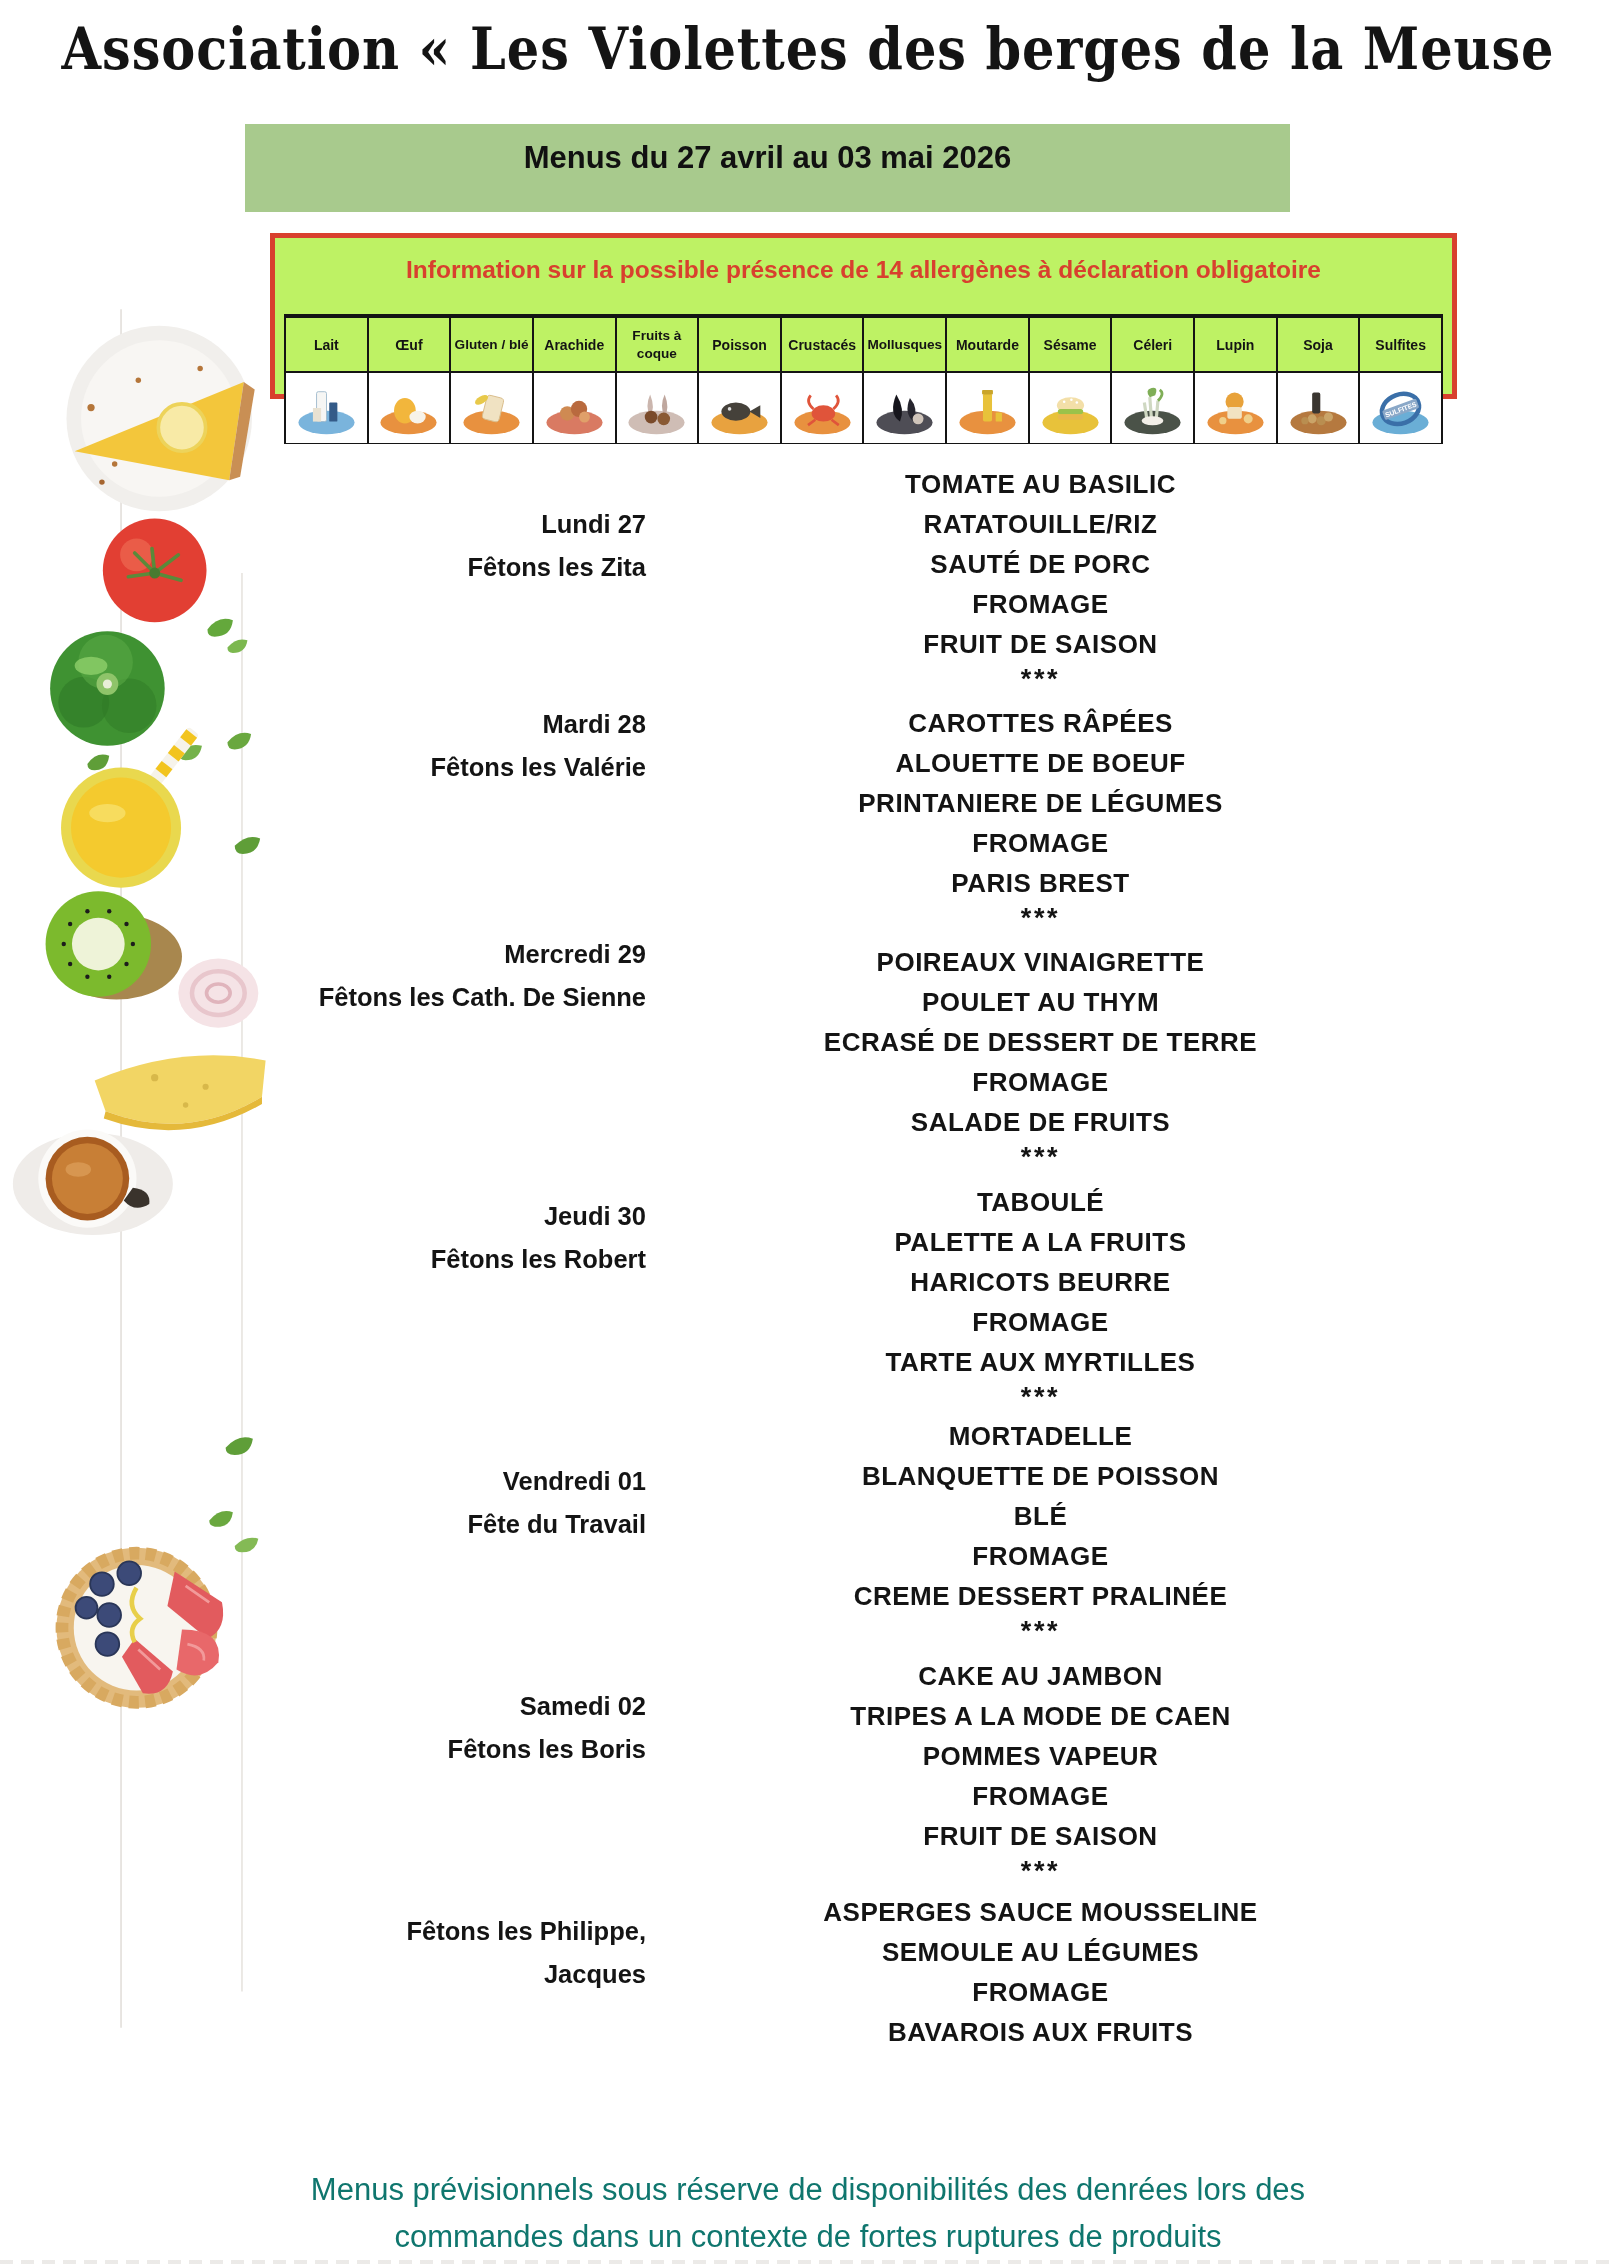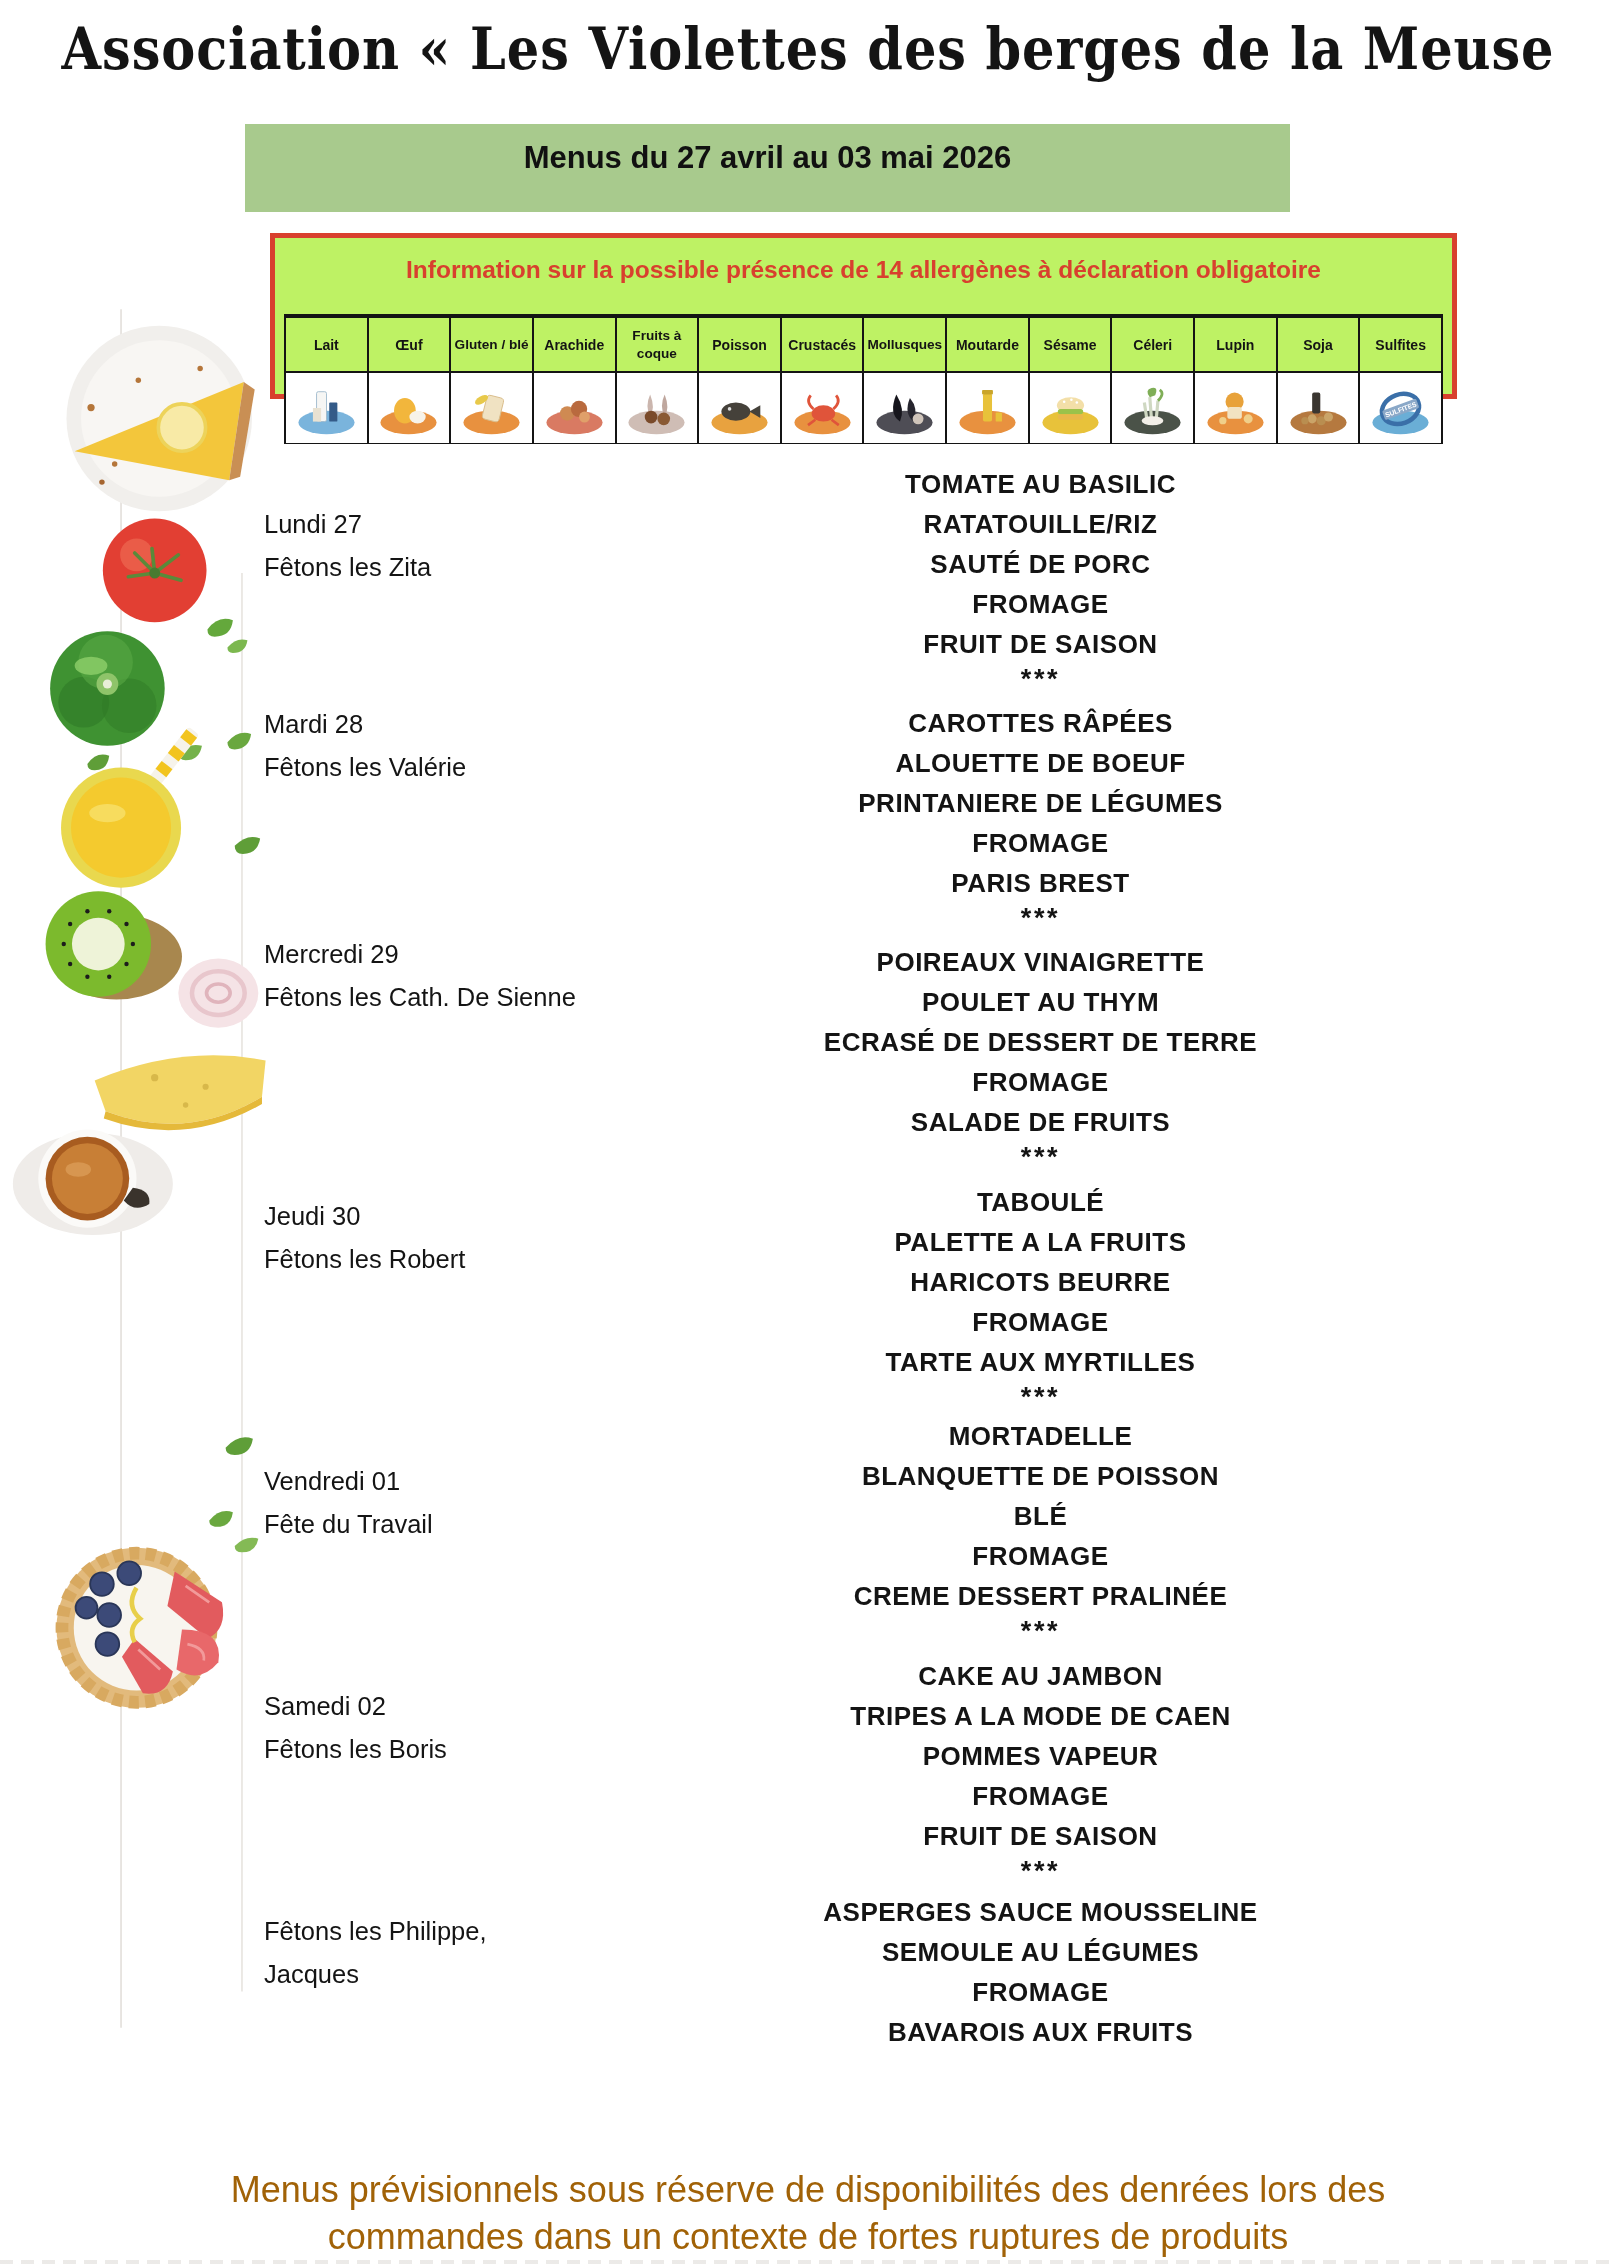--- a/index.html
+++ b/index.html
@@ -14,28 +14,28 @@
   .allergen-box{position:absolute;left:270px;top:233px;width:1187px;height:166px;
                 box-sizing:border-box;border:5.5px solid #d8402e;background:#bef264;}
   .allergen-heading{margin-top:18px;text-align:center;color:#d8402e;font-weight:bold;font-size:24.5px;}
   .allergen-table{position:absolute;left:9px;right:9px;top:76px;height:125px;display:flex;
                   border-top:4.5px solid #141414;border-bottom:1.8px solid #141414;border-left:2.7px solid #141414;}
   .al-cell{flex:1 1 0;display:flex;flex-direction:column;border-right:2.7px solid #141414;min-width:0;}
   .al-name{height:53px;display:flex;align-items:center;justify-content:center;text-align:center;
            font-weight:bold;font-size:14px;line-height:18px;border-bottom:2.7px solid #141414;padding:0 1.8px;}
   .al-name.small{font-size:13.6px;}
   .al-icon{flex:1;display:flex;align-items:center;justify-content:center;background:#fff;}
-  .day-label{position:absolute;left:264px;width:382px;text-align:left;
-             font-weight:normal;font-size:25.5px;line-height:43px;}
+  .day-label{position:absolute;left:264px;width:382px;text-align:right;
+             font-weight:bold;font-size:25.5px;line-height:43px;}
   .menu{position:absolute;left:627px;width:827px;text-align:center;font-weight:bold;
         font-size:26px;letter-spacing:0.5px;}
   .dish{height:40px;line-height:40px;white-space:nowrap;}
   .sep{height:35px;line-height:31px;font-size:27px;letter-spacing:2.7px;}
-  .footer{position:absolute;top:2166px;left:0;width:100%;text-align:center;color:#a16207;
-          font-size:36px;line-height:47px;}
+  .footer{position:absolute;top:2166px;left:0;width:100%;text-align:center;color:#0f766e;
+          font-size:31px;line-height:47px;}
   .strip{position:absolute;left:0;top:273px;}
   .scan-strip{position:absolute;left:0;bottom:1.8px;width:100%;height:4.5px;opacity:.5;
               background:repeating-linear-gradient(90deg,#d9d6d2 0 12.7px,transparent 12.7px 21px);}
 </style>
 </head>
 <body>
 
 <div class="page">
 
   <div class="title">Association « Les Violettes des berges de la Meuse</div>

